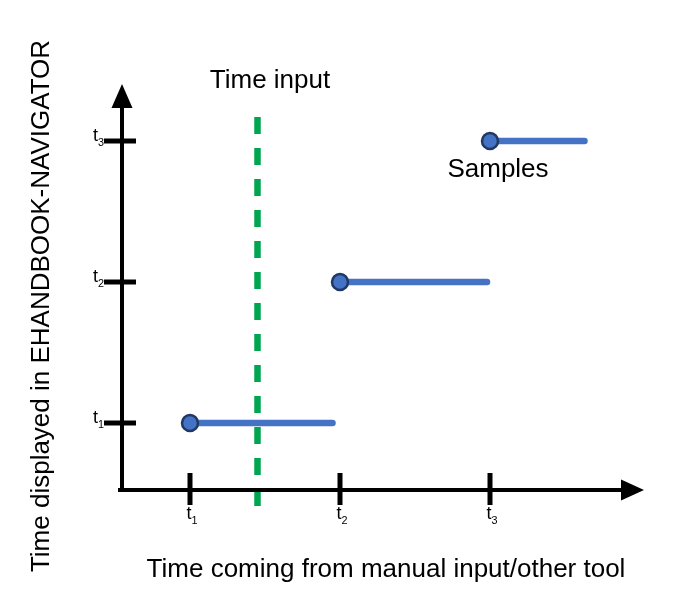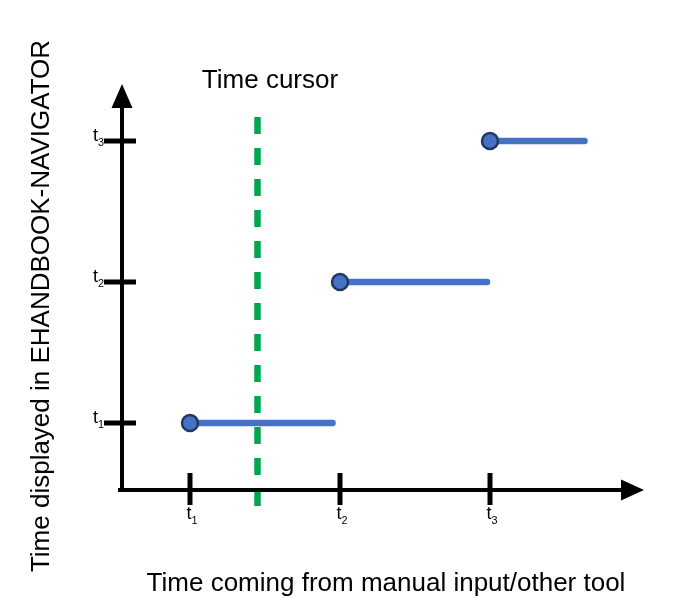--- a/index.html
+++ b/index.html
@@ -6,21 +6,21 @@
   .stage {
     position:relative; width:681px; height:598px; background:#ffffff;
     font-family:"Liberation Sans", sans-serif; color:#000; overflow:hidden;
   }
   .stage svg { position:absolute; left:0; top:0; }
   .txt { position:absolute; font-size:26px; white-space:nowrap; color:#000; }
   .y-title {
     left:40px; top:306px;
     transform:translate(-50%,-50%) rotate(-90deg);
   }
-  .x-title { left:386px; top:567px; transform:translateX(-50%);text-align:center; }
+  .x-title { left:386px; top:553px; transform:translateX(-50%);text-align:center; }
   .cursor-label { left:270px; top:64px; transform:translateX(-50%); }
   .samples-label { left:498px; top:153px; transform:translateX(-50%); }
   .tick-label { position:absolute; font-size:18px; white-space:nowrap; }
   .tick-label sub { font-size:0.6em; }
   .x-tick-label { transform:translateX(-50%); }
   .y-tick-label { transform:translateX(-100%); }
 </style>
 </head>
 <body>
 
@@ -42,22 +42,23 @@
       <line x1="340" y1="282" x2="487" y2="282" stroke="#4472C4" stroke-width="6.5" stroke-linecap="round"></line>
       <circle cx="340" cy="282" r="8" fill="#4472C4" stroke="#1F3864" stroke-width="2.5"></circle>
       <line x1="490" y1="141" x2="584.5" y2="141" stroke="#4472C4" stroke-width="6.5" stroke-linecap="round"></line>
       <circle cx="490" cy="141" r="8" fill="#4472C4" stroke="#1F3864" stroke-width="2.5"></circle>
     </svg>
 
   <div class="txt y-title">Time displayed in EHANDBOOK-NAVIGATOR</div>
 
   <div class="txt x-title">Time coming from manual input/other tool</div>
 
-  <div class="txt cursor-label">Time cursor</div>
+  <div class="txt cursor-label">Time input</div>
 
+  <div class="txt samples-label">Samples</div>
 
   <div id="tick-labels">
       <div class="tick-label x-tick-label" style="left: 192px; top: 503px;"><span>t</span><sub>1</sub></div>
       <div class="tick-label x-tick-label" style="left: 342px; top: 503px;"><span>t</span><sub>2</sub></div>
       <div class="tick-label x-tick-label" style="left: 492px; top: 503px;"><span>t</span><sub>3</sub></div>
       <div class="tick-label y-tick-label" style="left: 104px; top: 407px;"><span>t</span><sub>1</sub></div>
       <div class="tick-label y-tick-label" style="left: 104px; top: 266px;"><span>t</span><sub>2</sub></div>
       <div class="tick-label y-tick-label" style="left: 104px; top: 125px;"><span>t</span><sub>3</sub></div>
     </div>
 </div>

